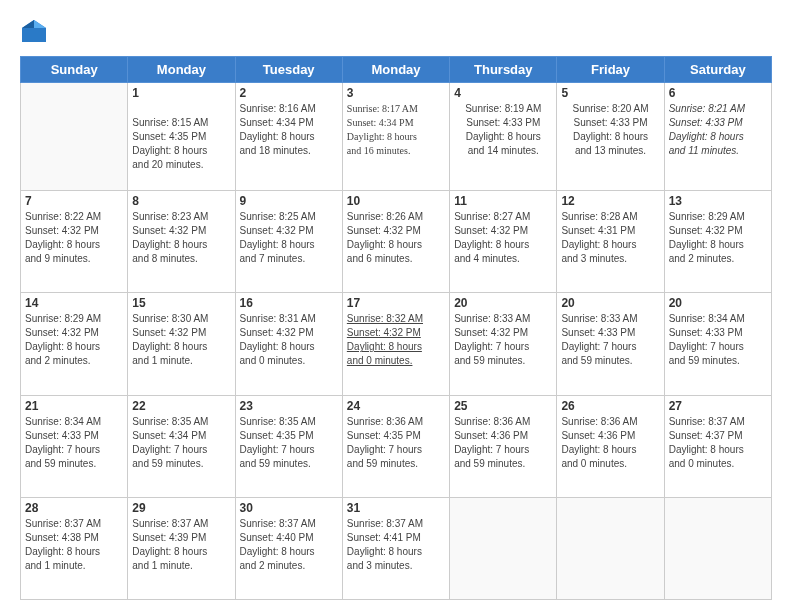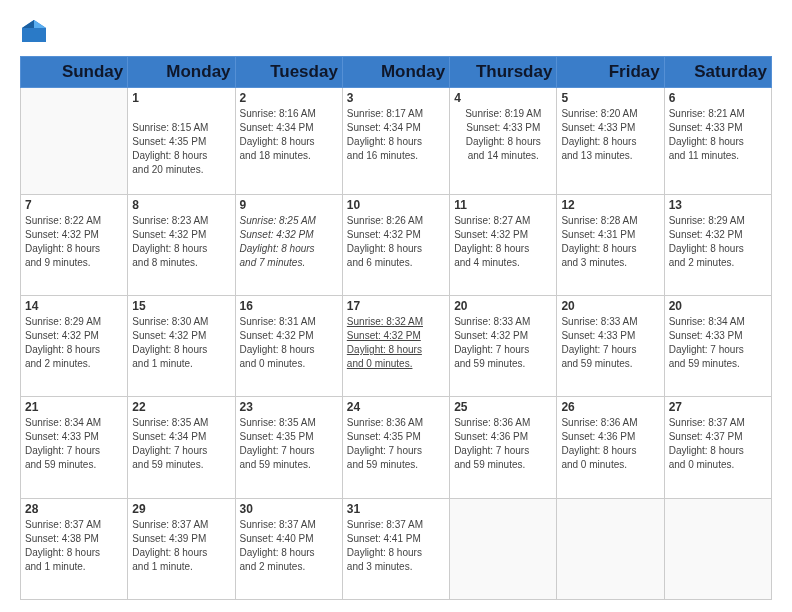--- a/index.html
+++ b/index.html
@@ -62,25 +62,25 @@
     }
     .calendar {
       flex: 1;
       border: 1px solid #ccc;
       border-collapse: collapse;
       width: 100%;
       table-layout: fixed;
     }
     .calendar th {
       background: #3a7dc9;
-      color: #0f172a;
-      font-size: 17px;
+      color: #ffffff;
+      font-size: 13px;
       font-weight: bold;
       padding: 5px 4px;
-      text-align: right;
+      text-align: center;
       border: 1px solid #5590d5;
     }
     .calendar td {
       vertical-align: top;
       font-size: 10.5px;
       color: #333;
       border: 1px solid #ccc;
       padding: 3px 4px;
       height: 88px;
       width: 108px;
@@ -146,42 +146,42 @@
           </td>
           <td>
             <span class="day-num">2</span>
             <div class="day-info" style="white-space: pre-line;">Sunrise: 8:16 AM
 Sunset: 4:34 PM
 Daylight: 8 hours
 and 18 minutes.</div>
           </td>
           <td>
             <span class="day-num">3</span>
-            <div class="day-info" style="white-space: pre-line;">Sunrise: 8:17 AM
+            <div class="day-info" style="white-space: pre-line; font-family: Liberation Serif, serif;">Sunrise: 8:17 AM
 Sunset: 4:34 PM
 Daylight: 8 hours
 and 16 minutes.</div>
           </td>
           <td>
             <span class="day-num">4</span>
             <div class="day-info" style="white-space: pre-line; text-align: center;">Sunrise: 8:19 AM
 Sunset: 4:33 PM
 Daylight: 8 hours
 and 14 minutes.</div>
           </td>
           <td>
             <span class="day-num">5</span>
-            <div class="day-info" style="white-space: pre-line;">Sunrise: 8:20 AM
+            <div class="day-info" style="white-space: pre-line; text-align: center;">Sunrise: 8:20 AM
 Sunset: 4:33 PM
 Daylight: 8 hours
 and 13 minutes.</div>
           </td>
           <td>
             <span class="day-num">6</span>
-            <div class="day-info" style="white-space: pre-line;">Sunrise: 8:21 AM
+            <div class="day-info" style="white-space: pre-line; font-style: italic;">Sunrise: 8:21 AM
 Sunset: 4:33 PM
 Daylight: 8 hours
 and 11 minutes.</div>
           </td>
         </tr>
         <tr>
           <td>
             <span class="day-num">7</span>
             <div class="day-info" style="white-space: pre-line;">Sunrise: 8:22 AM
 Sunset: 4:32 PM
@@ -190,21 +190,21 @@
           </td>
           <td>
             <span class="day-num">8</span>
             <div class="day-info" style="white-space: pre-line;">Sunrise: 8:23 AM
 Sunset: 4:32 PM
 Daylight: 8 hours
 and 8 minutes.</div>
           </td>
           <td>
             <span class="day-num">9</span>
-            <div class="day-info" style="white-space: pre-line; font-style: italic;">Sunrise: 8:25 AM
+            <div class="day-info" style="white-space: pre-line;">Sunrise: 8:25 AM
 Sunset: 4:32 PM
 Daylight: 8 hours
 and 7 minutes.</div>
           </td>
           <td>
             <span class="day-num">10</span>
             <div class="day-info" style="white-space: pre-line;">Sunrise: 8:26 AM
 Sunset: 4:32 PM
 Daylight: 8 hours
 and 6 minutes.</div>

